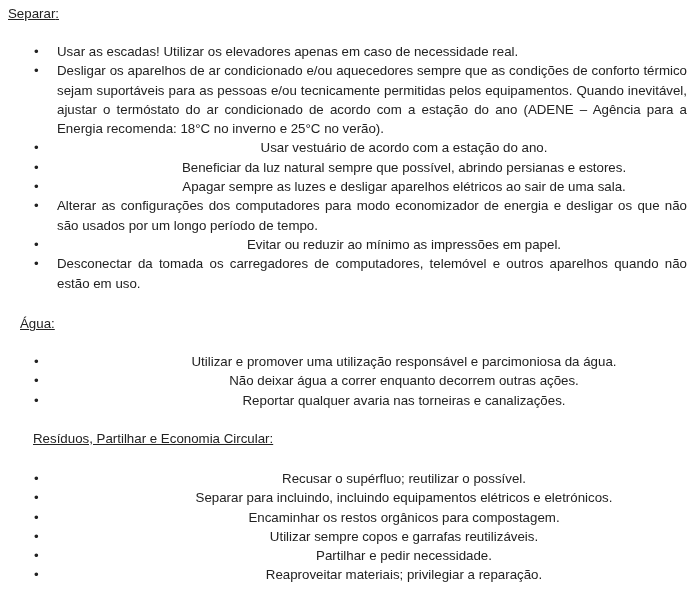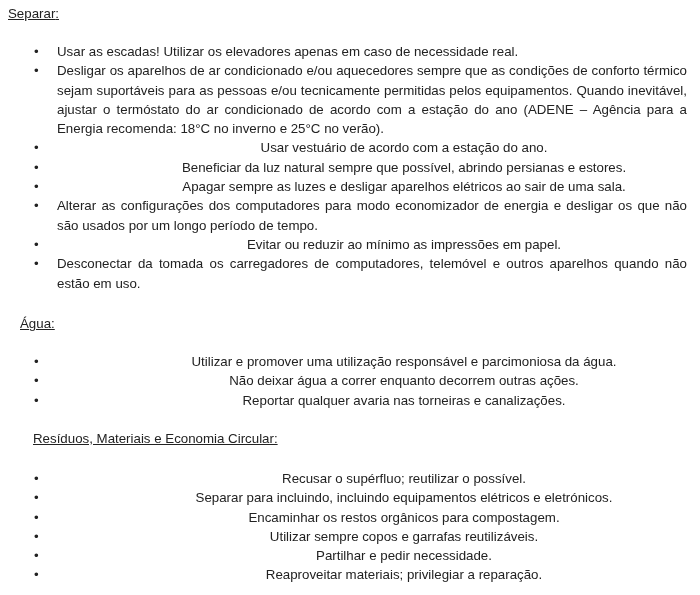--- a/index.html
+++ b/index.html
@@ -71,21 +71,21 @@
         <span class="bullet">•</span>
         <span class="text">Não deixar água a correr enquanto decorrem outras ações.</span>
       </li>
     <li class="nojust">
         <span class="bullet">•</span>
         <span class="text">Reportar qualquer avaria nas torneiras e canalizações.</span>
       </li>
   </ul>
 
   <div class="heading" style="left:33px; top:431px;">
-    <span>Resíduos, Materiais e Economia Circular:</span>
+    <span>Resíduos, Partilhar e Economia Circular:</span>
   </div>
 
   <ul class="list" style="left:0; top:469px;">
     <li class="nojust">
         <span class="bullet">•</span>
         <span class="text">Recusar o supérfluo; reutilizar o possível.</span>
       </li>
     <li class="nojust">
         <span class="bullet">•</span>
         <span class="text">Separar para incluindo, incluindo equipamentos elétricos e eletrónicos.</span>

